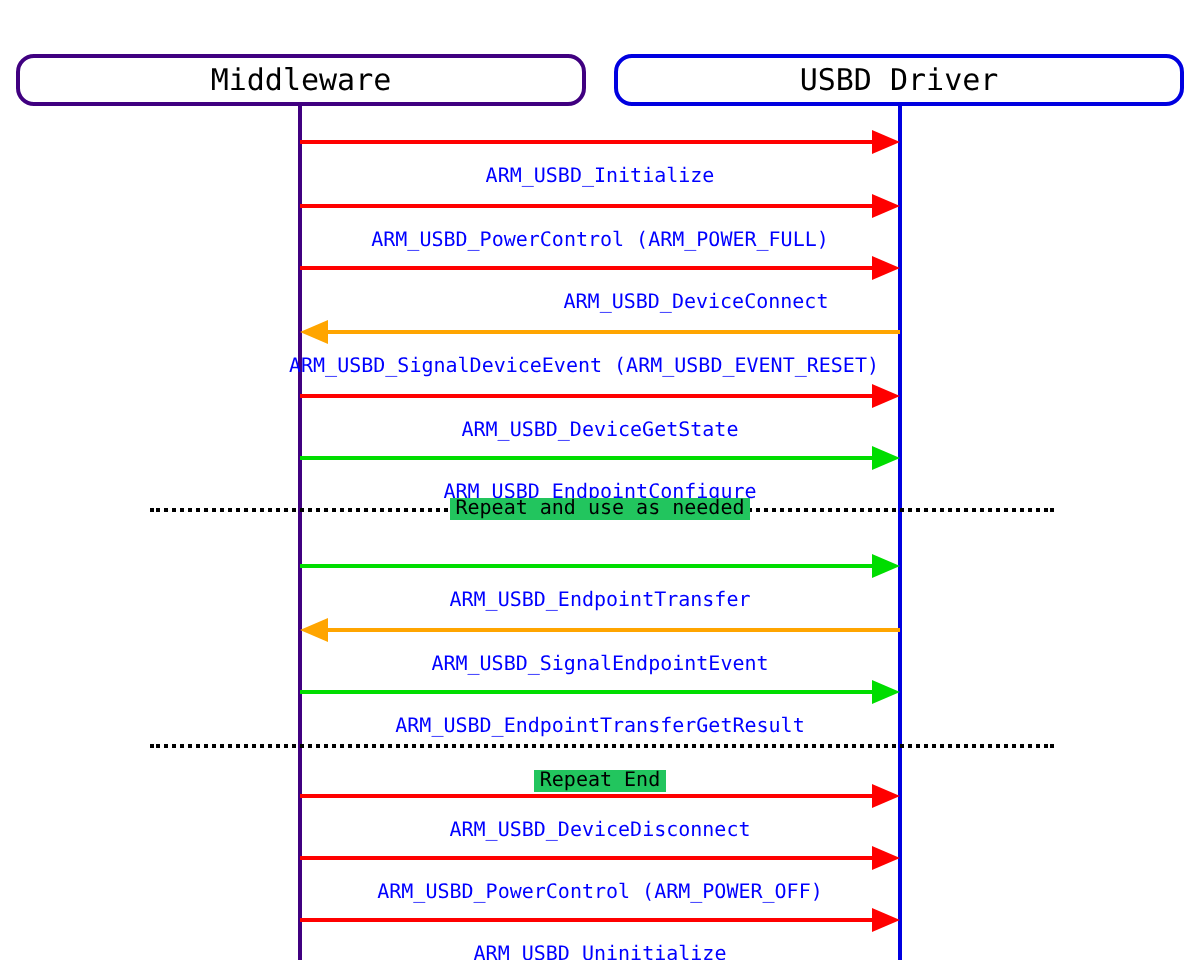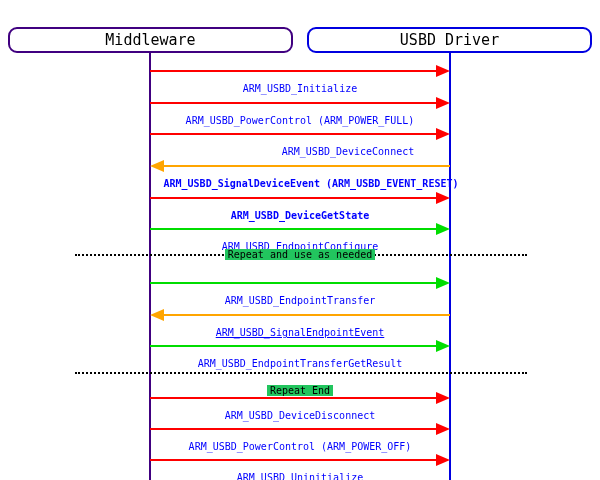--- a/index.html
+++ b/index.html
@@ -48,33 +48,33 @@
   <div id="dynamic">
       <div class="message-label" style="left: 150px; top: 56px; color: rgb(0, 0, 255);">ARM_USBD_Initialize</div>
       <div class="message-line" style="left: 150px; top: 70px; width: 287px; background: rgb(255, 0, 0);"></div>
       <div class="arrow-head" style="top: 65px; left: 436px; border-left: 14px solid rgb(255, 0, 0);"></div>
       <div class="message-label" style="left: 150px; top: 88px; color: rgb(0, 0, 255);">ARM_USBD_PowerControl (ARM_POWER_FULL)</div>
       <div class="message-line" style="left: 150px; top: 102px; width: 287px; background: rgb(255, 0, 0);"></div>
       <div class="arrow-head" style="top: 97px; left: 436px; border-left: 14px solid rgb(255, 0, 0);"></div>
       <div class="message-label" style="left: 150px; top: 119px; color: rgb(0, 0, 255); padding-left: 48px;">ARM_USBD_DeviceConnect</div>
       <div class="message-line" style="left: 150px; top: 133px; width: 287px; background: rgb(255, 0, 0);"></div>
       <div class="arrow-head" style="top: 128px; left: 436px; border-left: 14px solid rgb(255, 0, 0);"></div>
-      <div class="message-label" style="left: 161px; top: 151px; color: rgb(0, 0, 255); font-weight: bold;">ARM_USBD_SignalDeviceEvent (ARM_USBD_EVENT_RESET)</div>
+      <div class="message-label" style="left: 142px; top: 151px; color: rgb(0, 0, 255);">ARM_USBD_SignalDeviceEvent (ARM_USBD_EVENT_RESET)</div>
       <div class="message-line" style="left: 163px; top: 165px; width: 287px; background: rgb(255, 165, 0);"></div>
       <div class="arrow-head" style="top: 160px; left: 150px; border-right: 14px solid rgb(255, 165, 0);"></div>
-      <div class="message-label" style="left: 150px; top: 183px; color: rgb(0, 0, 255); font-weight: bold;">ARM_USBD_DeviceGetState</div>
+      <div class="message-label" style="left: 150px; top: 183px; color: rgb(0, 0, 255);">ARM_USBD_DeviceGetState</div>
       <div class="message-line" style="left: 150px; top: 197px; width: 287px; background: rgb(255, 0, 0);"></div>
       <div class="arrow-head" style="top: 192px; left: 436px; border-left: 14px solid rgb(255, 0, 0);"></div>
       <div class="message-label" style="left: 150px; top: 214px; color: rgb(0, 0, 255);">ARM_USBD_EndpointConfigure</div>
       <div class="message-line" style="left: 150px; top: 228px; width: 287px; background: rgb(0, 221, 0);"></div>
       <div class="arrow-head" style="top: 223px; left: 436px; border-left: 14px solid rgb(0, 221, 0);"></div>
       <div class="message-label" style="left: 150px; top: 268px; color: rgb(0, 0, 255);">ARM_USBD_EndpointTransfer</div>
       <div class="message-line" style="left: 150px; top: 282px; width: 287px; background: rgb(0, 221, 0);"></div>
       <div class="arrow-head" style="top: 277px; left: 436px; border-left: 14px solid rgb(0, 221, 0);"></div>
-      <div class="message-label" style="left: 150px; top: 300px; color: rgb(0, 0, 255); text-decoration: underline;">ARM_USBD_SignalEndpointEvent</div>
+      <div class="message-label" style="left: 150px; top: 300px; color: rgb(0, 0, 255);">ARM_USBD_SignalEndpointEvent</div>
       <div class="message-line" style="left: 163px; top: 314px; width: 287px; background: rgb(255, 165, 0);"></div>
       <div class="arrow-head" style="top: 309px; left: 150px; border-right: 14px solid rgb(255, 165, 0);"></div>
       <div class="message-label" style="left: 150px; top: 331px; color: rgb(0, 0, 255);">ARM_USBD_EndpointTransferGetResult</div>
       <div class="message-line" style="left: 150px; top: 345px; width: 287px; background: rgb(0, 221, 0);"></div>
       <div class="arrow-head" style="top: 340px; left: 436px; border-left: 14px solid rgb(0, 221, 0);"></div>
       <div class="message-label" style="left: 150px; top: 383px; color: rgb(0, 0, 255);">ARM_USBD_DeviceDisconnect</div>
       <div class="message-line" style="left: 150px; top: 397px; width: 287px; background: rgb(255, 0, 0);"></div>
       <div class="arrow-head" style="top: 392px; left: 436px; border-left: 14px solid rgb(255, 0, 0);"></div>
       <div class="message-label" style="left: 150px; top: 414px; color: rgb(0, 0, 255);">ARM_USBD_PowerControl (ARM_POWER_OFF)</div>
       <div class="message-line" style="left: 150px; top: 428px; width: 287px; background: rgb(255, 0, 0);"></div>

